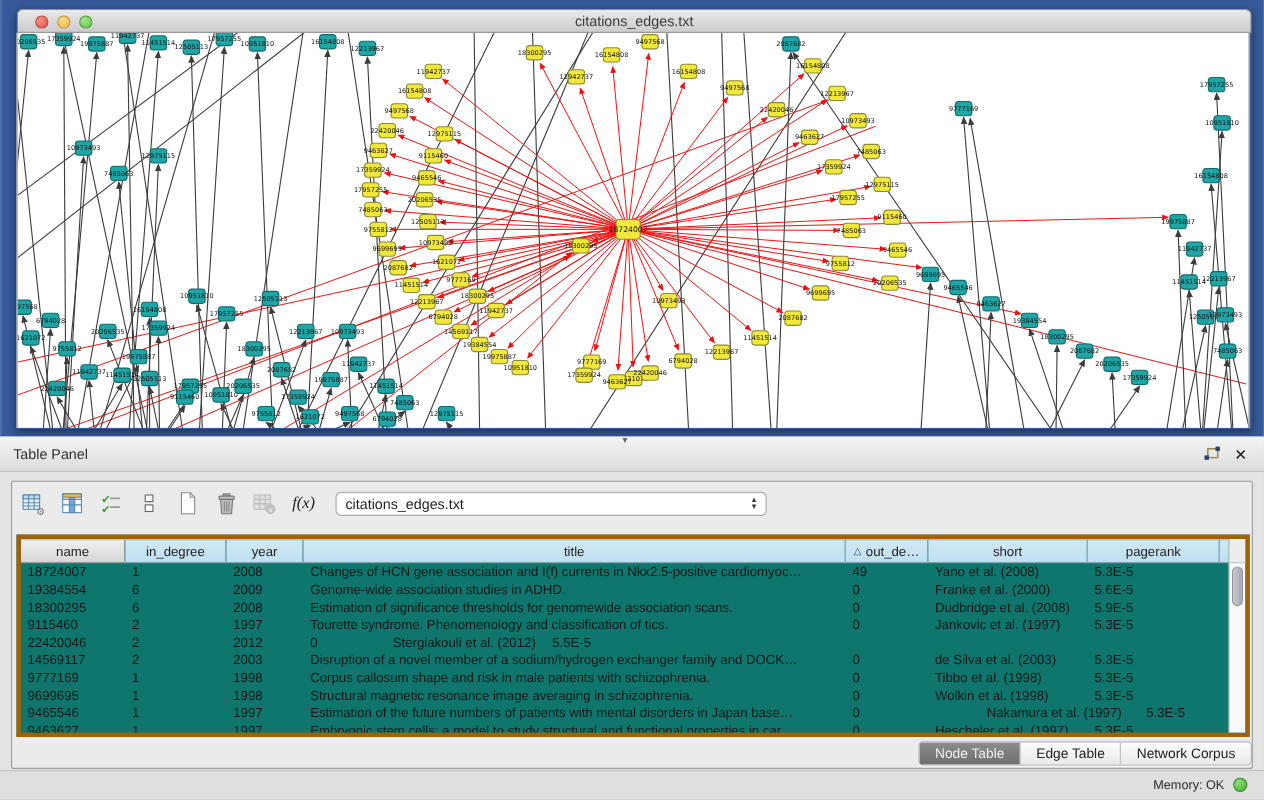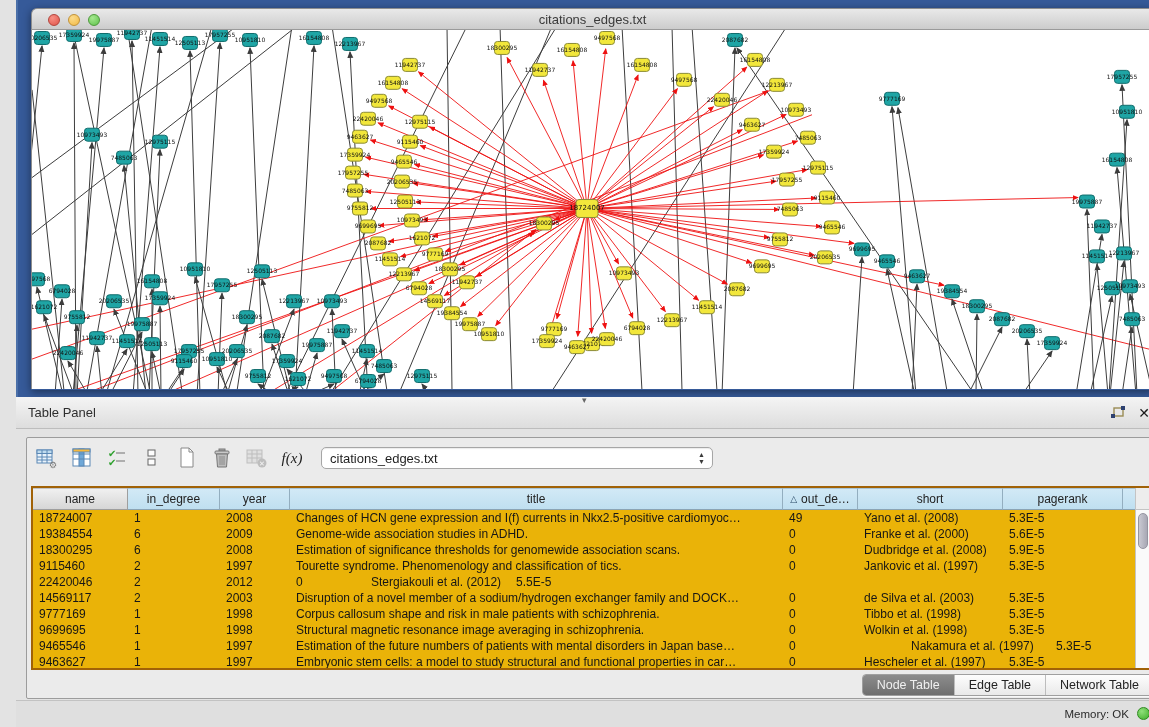--- a/index.html
+++ b/index.html
@@ -1,18 +1,18 @@
 <!DOCTYPE html>
 <html><head>
 <meta charset="utf-8">
 <style>
   * { margin:0; padding:0; box-sizing:border-box; }
   html,body { width:1149px; height:727px; overflow:hidden; }
   body { font-family:"Liberation Sans","DejaVu Sans",sans-serif; background:#E3E3E3; position:relative; }
-  .screen { position:absolute; left:16px; top:0; width:1026px; height:727px; }
+  .screen { position:absolute; left:0; top:0; width:1026px; height:727px; }
 
   
   .desktop { position:absolute; left:0; top:0; width:1149px; height:397px; background:#365A99; border-left:2px solid #4A6FA8; }
   .net-window { position:absolute; left:13px; top:8px; width:1123px; height:382px; border-radius:6px 6px 0 0; box-shadow:0 2px 8px rgba(0,0,0,.45); }
   .title-bar { height:22px; border:1px solid #8E8E8E; border-bottom:1px solid #9A9A9A; border-radius:6px 6px 0 0;
                background:linear-gradient(#E9E9E9,#CCCCCC); position:relative; }
   .title-bar .title { text-align:center; font-size:13px; line-height:21px; color:#3A3A3A; }
   .lights { position:absolute; left:16px; top:5px; display:flex; gap:8px; }
   .light { width:12px; height:12px; border-radius:50%; }
   .light.red   { background:radial-gradient(circle at 35% 30%, #F78F84, #E0544A); border:1px solid #B2443C; }
@@ -32,21 +32,21 @@
 
   .tp-inner { position:absolute; left:10px; top:40px; width:1129px; height:262px; background:#EBEBEB; border:1px solid #9C9C9C; border-radius:2px; }
 
   .toolbar { display:flex; align-items:center; height:40px; padding-left:8px; gap:11px; }
   .tool-btn { width:24px; height:24px; display:flex; align-items:center; justify-content:center; }
   .fx { font-family:"Liberation Serif","DejaVu Serif",serif; font-style:italic; font-size:15px; color:#222; }
   .net-select { margin-left:6px; width:392px; height:22px; background:#FFFFFF; border:1px solid #A6A6A6; border-radius:5px;
                 display:flex; align-items:center; padding:0 8px; font-size:13px; color:#1F1F1F; position:relative; box-shadow:inset 0 1px 1px rgba(0,0,0,.08); }
   .net-select .stepper { position:absolute; right:7px; top:3px; display:flex; flex-direction:column; line-height:7px; font-size:7px; color:#3A3A3A; }
 
-  .table-wrap { position:absolute; left:4px; top:48px; width:1121px; height:184px; background:#eab308; border:2px solid #a16207; display:flex; }
+  .table-wrap { position:absolute; left:4px; top:48px; width:1121px; height:184px; background:#0f766e; border:4px solid #a16207; display:flex; }
   .table-main { width:1104px; overflow:hidden; }
   .thead { display:flex; height:22px; }
   .th { height:22px; background:linear-gradient(#D2E9F6,#BFDFF0); border-right:1px solid #93AEBF; border-bottom:1px solid #8BA4B4; border-top:1px solid #A9C4D4;
         font-size:12px; color:#222; display:flex; align-items:center; justify-content:center; gap:4px; overflow:hidden; white-space:nowrap; }
   .th.th-first { background:linear-gradient(#F0F0F0,#D6D6D6); border-right:1px solid #9E9E9E; border-top:1px solid #C4C4C4; border-bottom:1px solid #9E9E9E; }
   .th.th-fill { flex:1; border-right:none; }
   .th .sort { font-size:9px; color:#2A4A66; }
   .tbody .tr { display:flex; height:16px; }
   .td { font-size:12px; color:#161616; line-height:16px; padding-left:6px; overflow:hidden; white-space:nowrap; }
   .vscroll { width:15px; border-left:1px solid #C4C4C4; background:#FAFAFA; position:relative; }
@@ -622,21 +622,21 @@
               <div class="th" style="width: 120px; flex: 0 0 120px;">
                 <span>pagerank</span>
               </div>
               <div class="th th-fill"></div>
             </div>
           <div class="tbody">
               <div class="tr">
                 <div class="td" style="width: 95px; flex: 0 0 95px;">18724007</div>
                 <div class="td" style="width: 92px; flex: 0 0 92px;">1</div>
                 <div class="td" style="width: 70px; flex: 0 0 70px;">2008</div>
-                <div class="td" style="width: 493px; flex: 0 0 493px;">Changes of HCN gene expression and I(f) currents in Nkx2.5-positive cardiomyoc…</div>
+                <div class="td" style="width: 493px; flex: 0 0 493px;">Changes of HCN gene association and I(f) currents in Nkx2.5-positive cardiomyoc…</div>
                 <div class="td" style="width: 75px; flex: 0 0 75px;">49</div>
                 <div class="td" style="width: 145px; flex: 0 0 145px;">Yano et al. (2008)</div>
                 <div class="td" style="width: 120px; flex: 0 0 120px;">5.3E-5</div>
               </div>
               <div class="tr">
                 <div class="td" style="width: 95px; flex: 0 0 95px;">19384554</div>
                 <div class="td" style="width: 92px; flex: 0 0 92px;">6</div>
                 <div class="td" style="width: 70px; flex: 0 0 70px;">2009</div>
                 <div class="td" style="width: 493px; flex: 0 0 493px;">Genome-wide association studies in ADHD.</div>
                 <div class="td" style="width: 75px; flex: 0 0 75px;">0</div>
@@ -719,21 +719,21 @@
         <div class="vscroll">
           <div class="corner"></div>
           <div class="thumb"></div>
         </div>
       </div>
 
       <div class="tabs-row">
         <div class="segmented">
             <div class="seg active">Node Table</div>
             <div class="seg">Edge Table</div>
-            <div class="seg">Network Table</div>
+            <div class="seg">Network Corpus</div>
           </div>
       </div>
     </div>
 
     <div class="status-bar">
       <span class="mem-label">Memory: OK</span>
       <span class="mem-dot"></span>
     </div>
   </div>
 </div>

